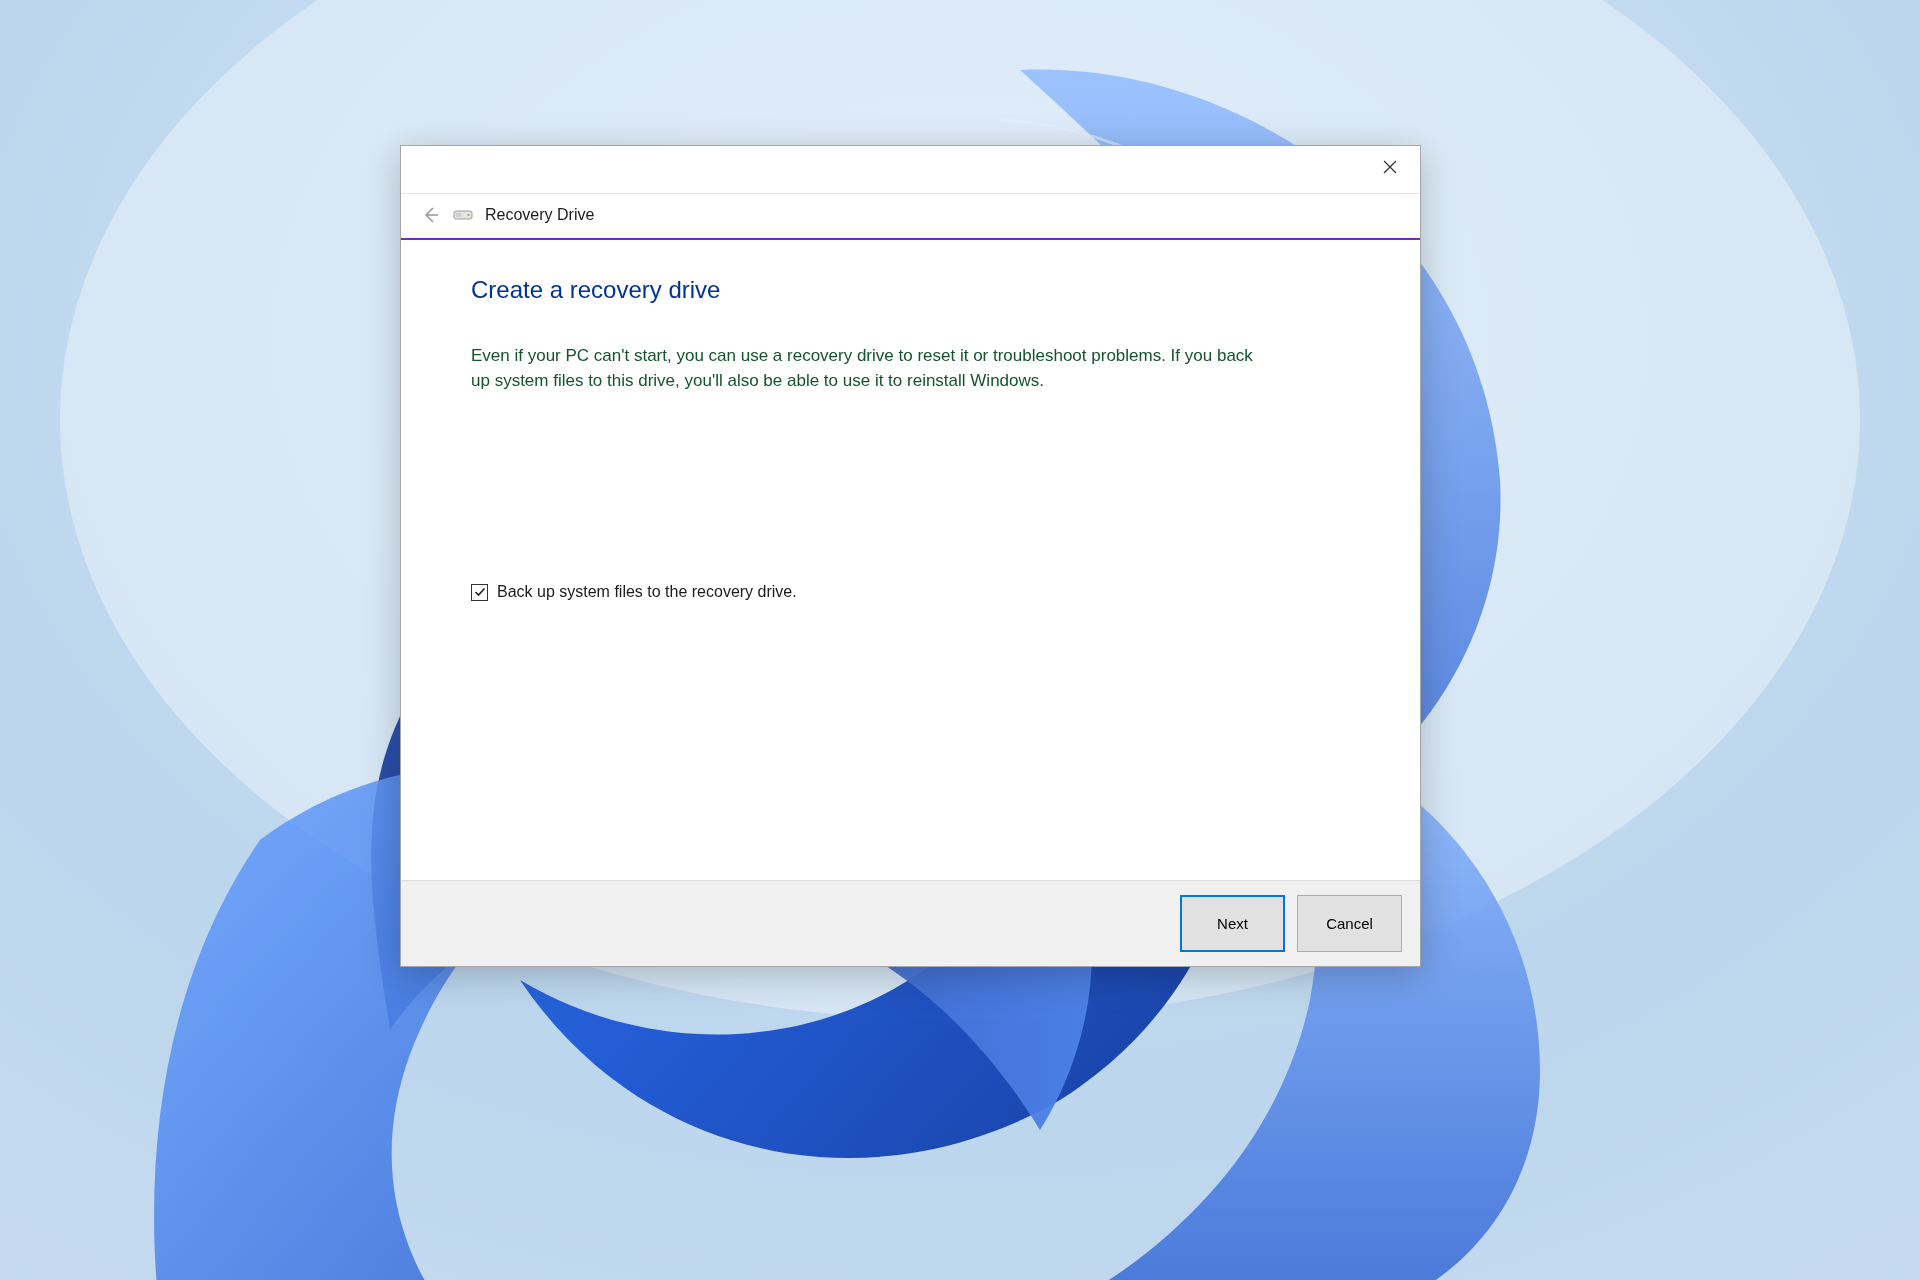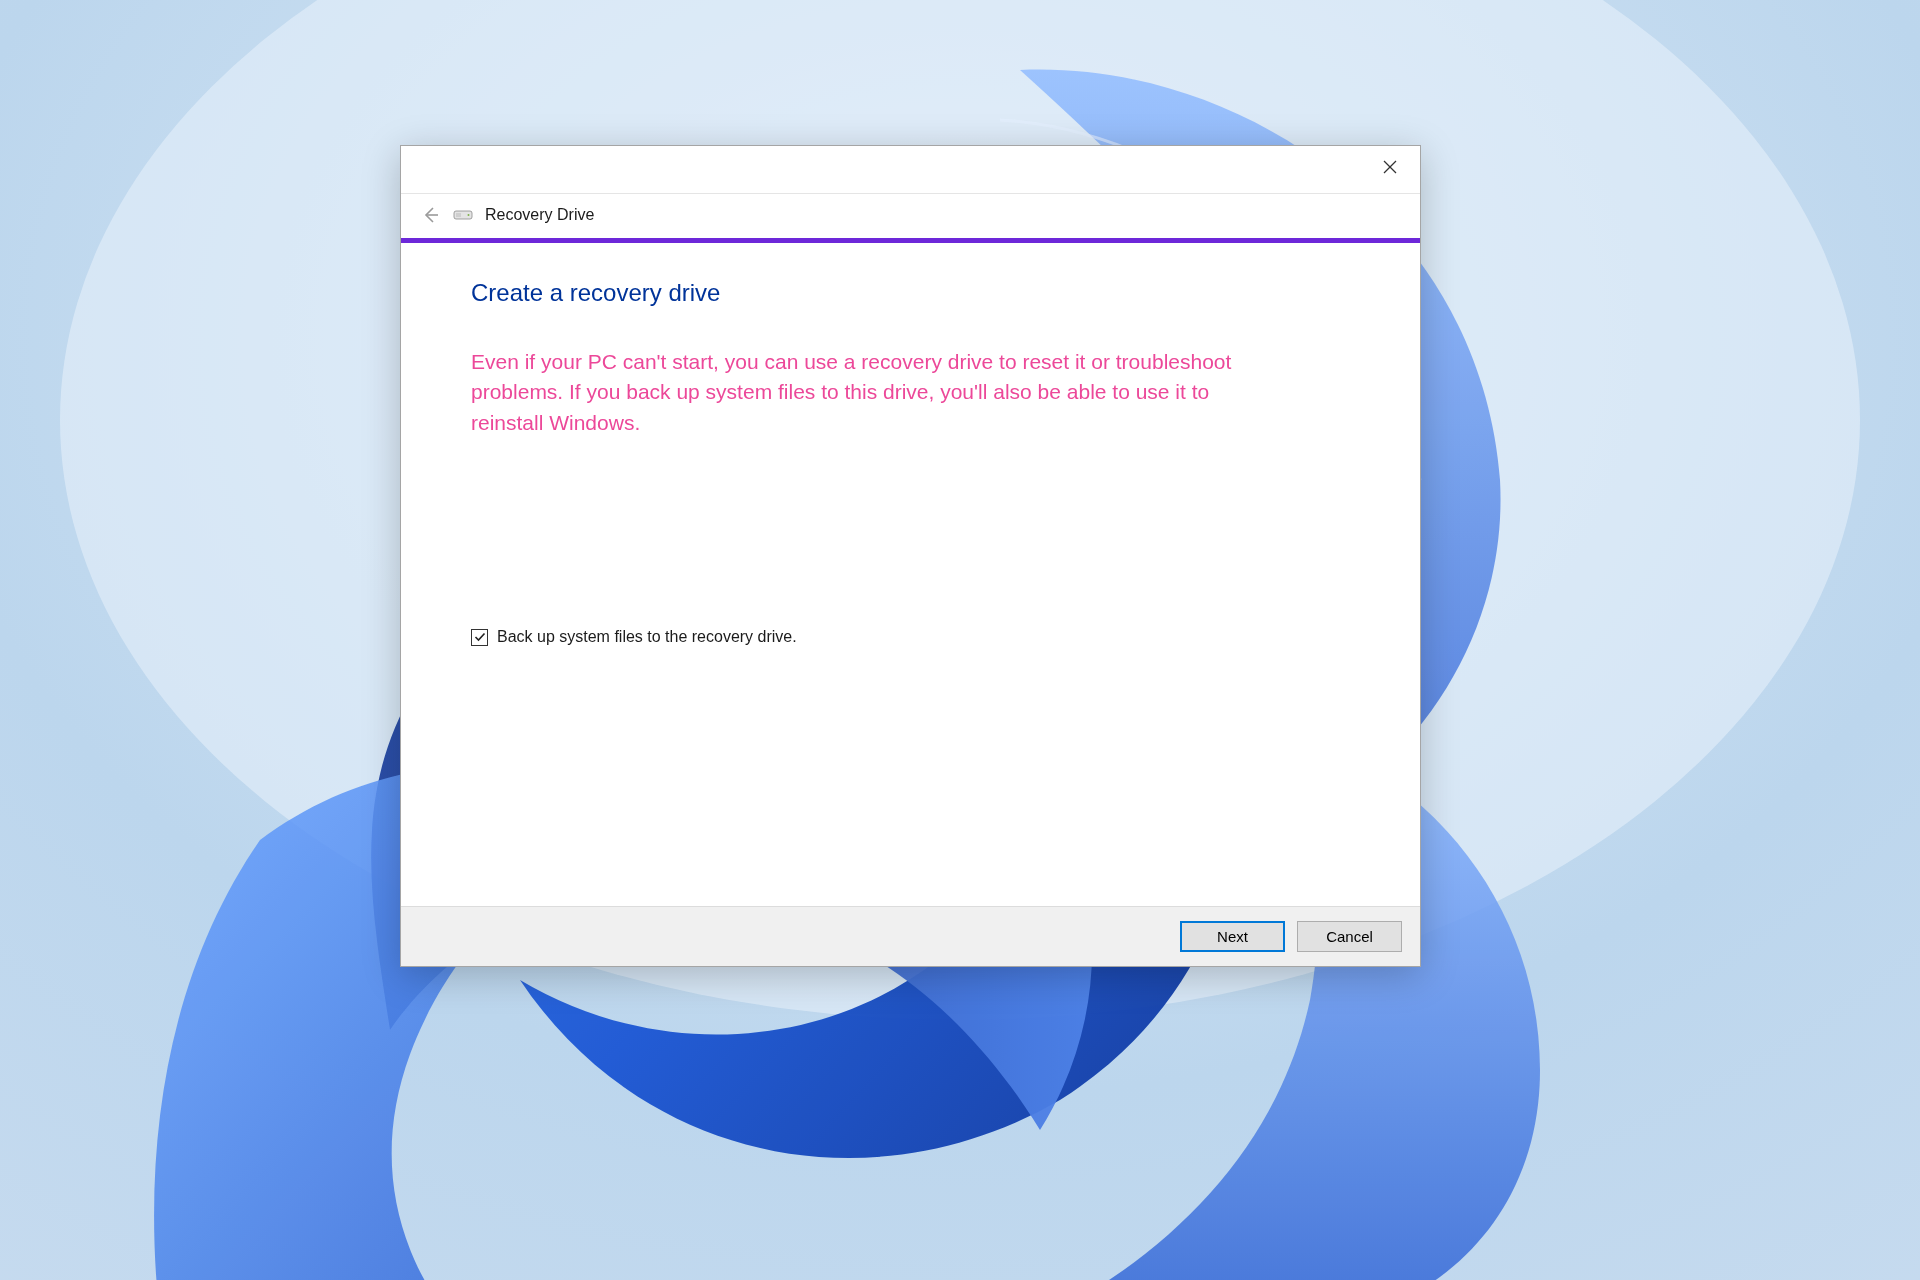--- a/index.html
+++ b/index.html
@@ -62,21 +62,21 @@
       font-size: 18px;
       cursor: pointer;
     }
     .close-btn svg { width: 14px; height: 14px; }
 
     .nav-row {
       display: flex;
       align-items: center;
       gap: 12px;
       padding: 10px 18px 12px 18px;
-      border-bottom: 5px solid #6d28d9;
+      border-bottom: 2px solid #6d28d9;
     }
 
     .back-arrow {
       color: #9a9a9a;
       width: 22px;
       height: 22px;
       display: flex;
       align-items: center;
       justify-content: center;
       cursor: pointer;
@@ -100,22 +100,22 @@
     }
 
     .heading {
       color: #003399;
       font-size: 24px;
       font-weight: 400;
       margin-bottom: 40px;
     }
 
     .body-text {
-      color: #ec4899;
-      font-size: 21px;
+      color: #14532d;
+      font-size: 17px;
       line-height: 1.45;
       max-width: 800px;
     }
 
     .checkbox-row {
       display: flex;
       align-items: center;
       gap: 9px;
       margin-top: 190px;
       font-size: 16px;
@@ -150,21 +150,21 @@
       background: #e1e1e1;
       border: 1px solid #adadad;
       text-align: center;
       cursor: pointer;
       font-family: inherit;
     }
 
     .btn.primary {
       border: 2px solid #0078d7;
       background: #e1e1e1;
-      padding: 5px 0;
+      padding: 18px 0;
     }
   </style>
 </head>
 <body>
 
 <div class="bg-blob">
   <svg viewBox="0 0 1920 1400" preserveAspectRatio="xMidYMid slice">
     <defs>
       <radialGradient id="bgsky" cx="50%" cy="30%" r="90%">
         <stop offset="0%" stop-color="#d9e8f6"></stop>

